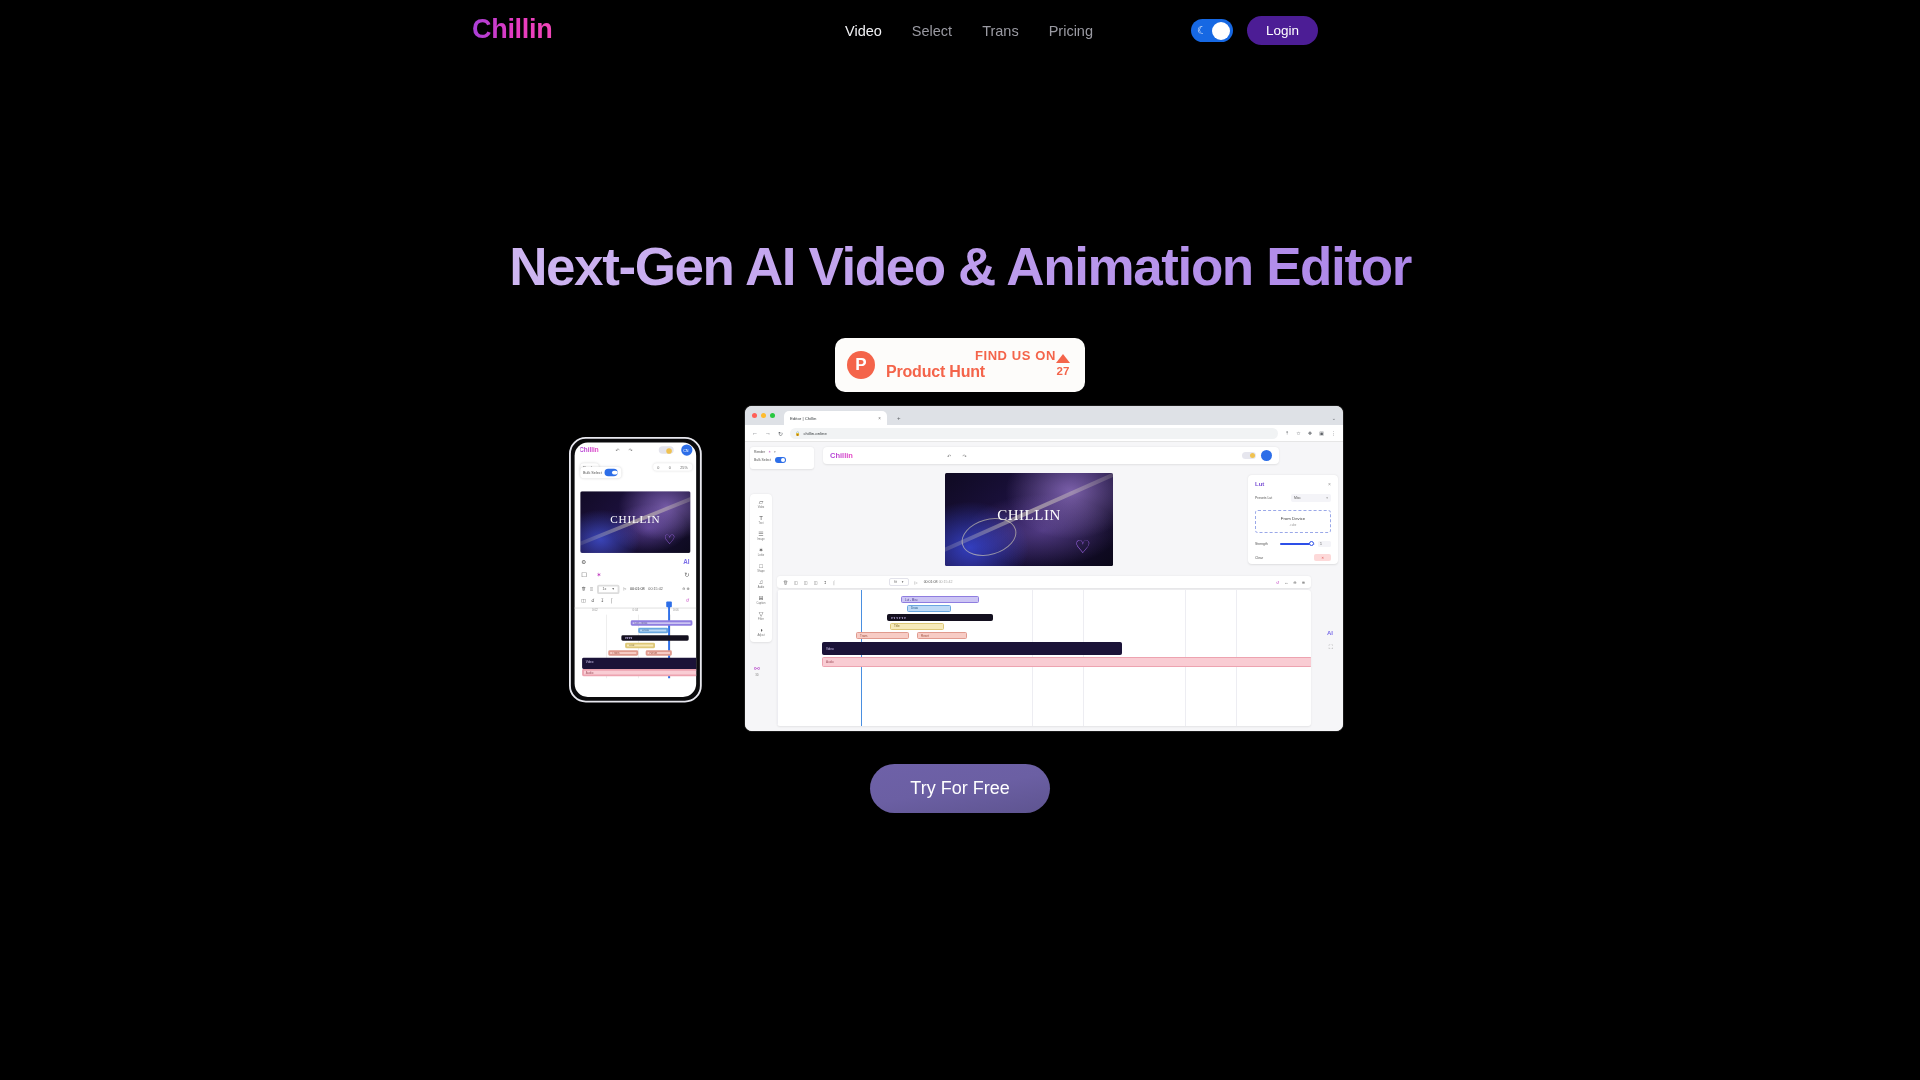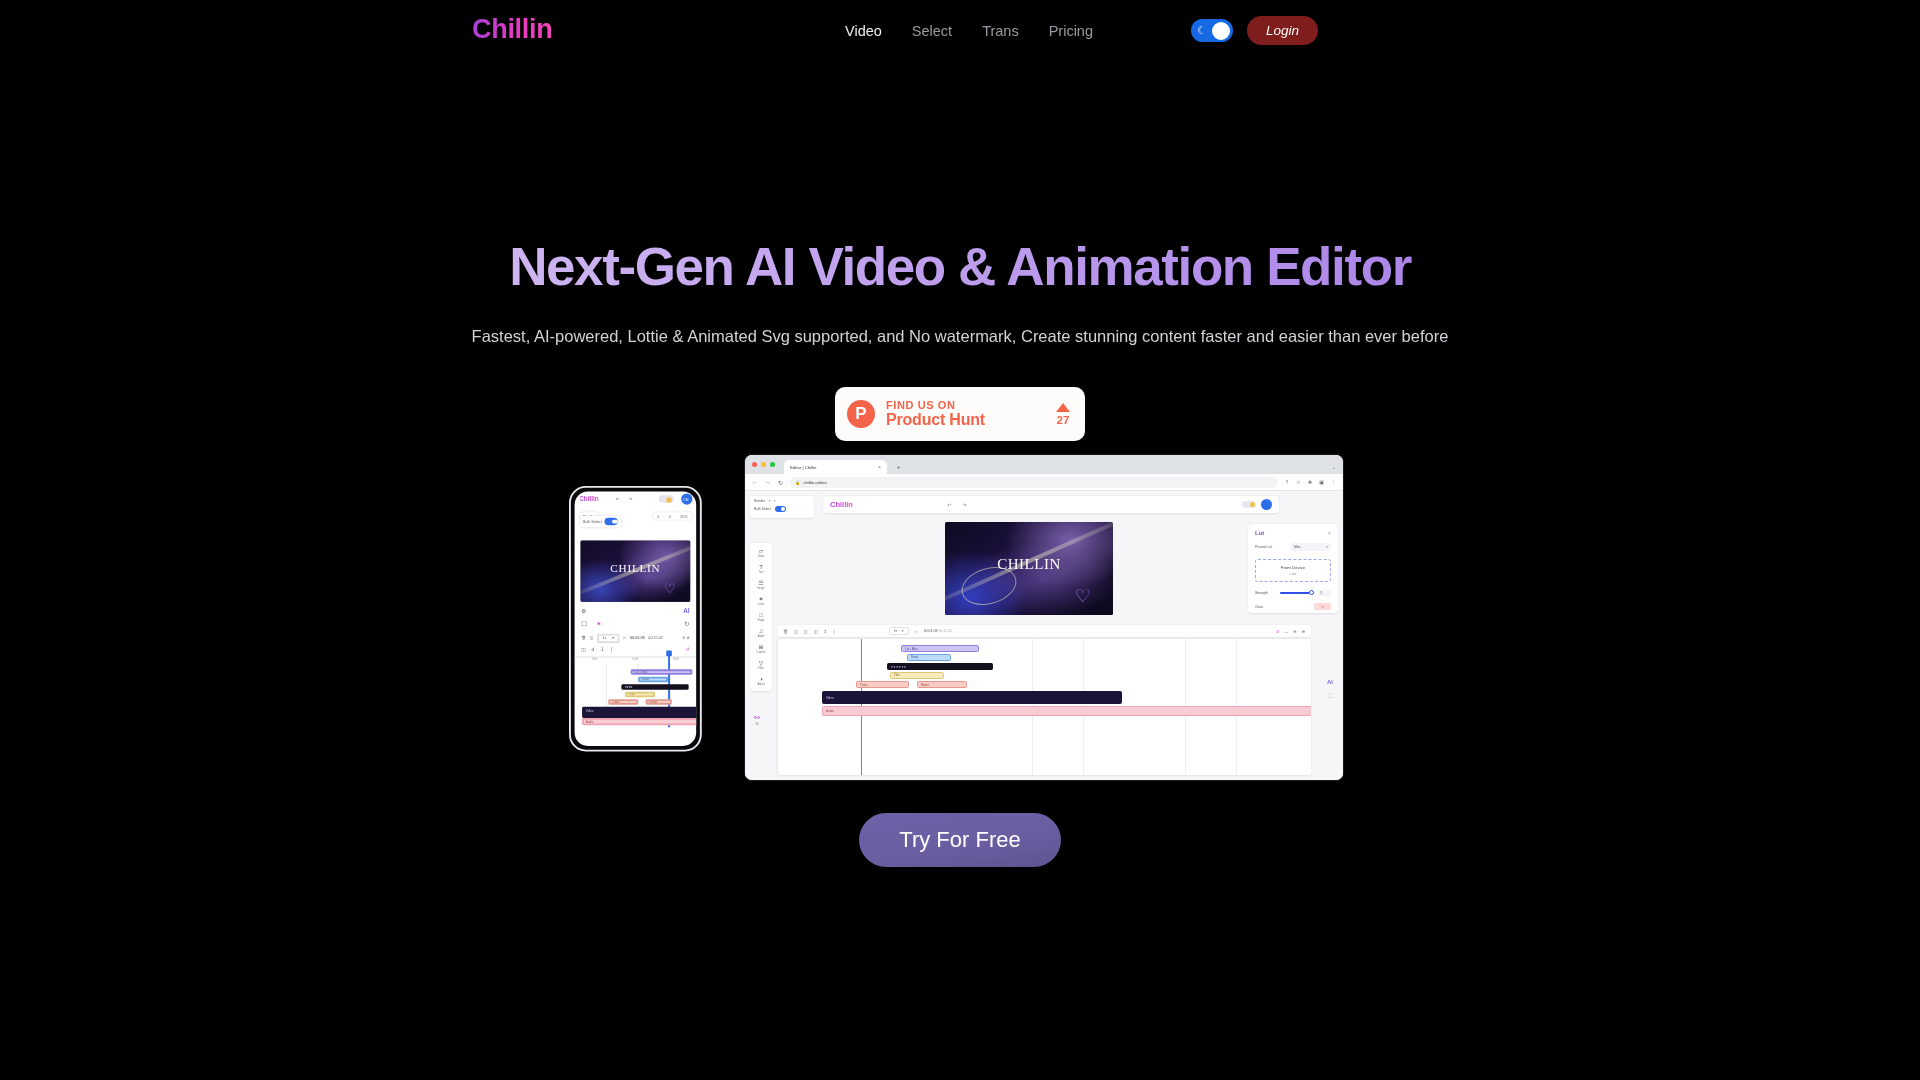--- a/index.html
+++ b/index.html
@@ -71,29 +71,28 @@
     line-height: 1;
   }
   .theme-toggle .knob {
     position: absolute;
     right: 2.5px;
     width: 18px; height: 18px;
     border-radius: 50%;
     background: #fff;
   }
   .login-btn {
-    background: #7f1d1d;
+    background: #4c1d95;
     color: #fff;
     border: none;
     border-radius: 20px;
     padding: 7px 19px;
     font-size: 13.5px;
     font-family: inherit;
     cursor: pointer;
-    font-style: italic;
   }
 
   
   .hero { text-align: center; }
   .hero h1 {
     margin-top: 172px;
     font-size: 53px;
     font-weight: 800;
     letter-spacing: -1.4px;
     background: linear-gradient(90deg, #e2d4f6 0%, #c6a9ef 38%, #9a6ce4 100%);
@@ -126,23 +125,24 @@
     color: #fff;
     font-size: 17px;
     font-weight: 700;
     display: flex;
     align-items: center;
     justify-content: center;
     flex: none;
   }
   .ph-text { margin-left: 11px; text-align: left; flex: 1; }
   .ph-top {
-    font-size: 11px; font-weight: 700;
+    font-size: 13px; font-weight: 700;
     letter-spacing: 0.6px;
     color: #f4644a;
+    text-align: right;
   }
   .ph-main {
     font-size: 16px; font-weight: 700;
     color: #f4644a; line-height: 1.15;
     letter-spacing: -0.2px;
   }
   .ph-vote { text-align: center; padding-right: 3px; }
   .ph-arrow {
     width: 0; height: 0;
     border-left: 7px solid transparent;
@@ -448,21 +448,21 @@
   .d-tl-grid{position:absolute; inset:0;
     background-image: repeating-linear-gradient(90deg,#ededf2 0 0.5px, transparent 0.5px 51px);}
   .d-clip{position:absolute;border-radius:1.5px;display:flex;align-items:center;padding-left:3px;gap:2px;font-size:3px;overflow:hidden;white-space:nowrap;}
   .d-playhead{position:absolute;top:0;bottom:0;width:0.6px;background:#4a8fe0;left:84px;}
 
   
   .cta { text-align:center; margin-top: 28px; }
   .cta button {
     background: linear-gradient(170deg,#6e61a8 0%, #6b5fa3 50%, #5e5490 100%);
     color:#fff; border:none; border-radius:28px;
-    padding: 14px 40px; font-size: 22px;
+    padding: 14px 40px; font-size: 18px;
     font-family: inherit; cursor:pointer;
   }
 </style>
 </head>
 <body>
 
 <div class="header">
   <div class="brand">Chillin</div>
 
   <nav class="nav">
@@ -476,21 +476,20 @@
     <div class="theme-toggle">
       <span class="moon">☾</span>
       <span class="knob"></span>
     </div>
     <button class="login-btn">Login</button>
   </div>
 </div>
 
 <div class="hero">
   <h1>Next-Gen AI Video &amp; Animation Editor</h1>
-  <div class="sub">Fastest, AI-powered, Lottie &amp; Animated Svg supported, and No watermark, Create stunning content faster and easier than ever before</div>
 
   <div class="ph-wrap">
     <div class="ph-badge">
       <div class="ph-logo">P</div>
       <div class="ph-text">
         <div class="ph-top">FIND US ON</div>
         <div class="ph-main">Product Hunt</div>
       </div>
       <div class="ph-vote">
         <div class="ph-arrow"></div>

